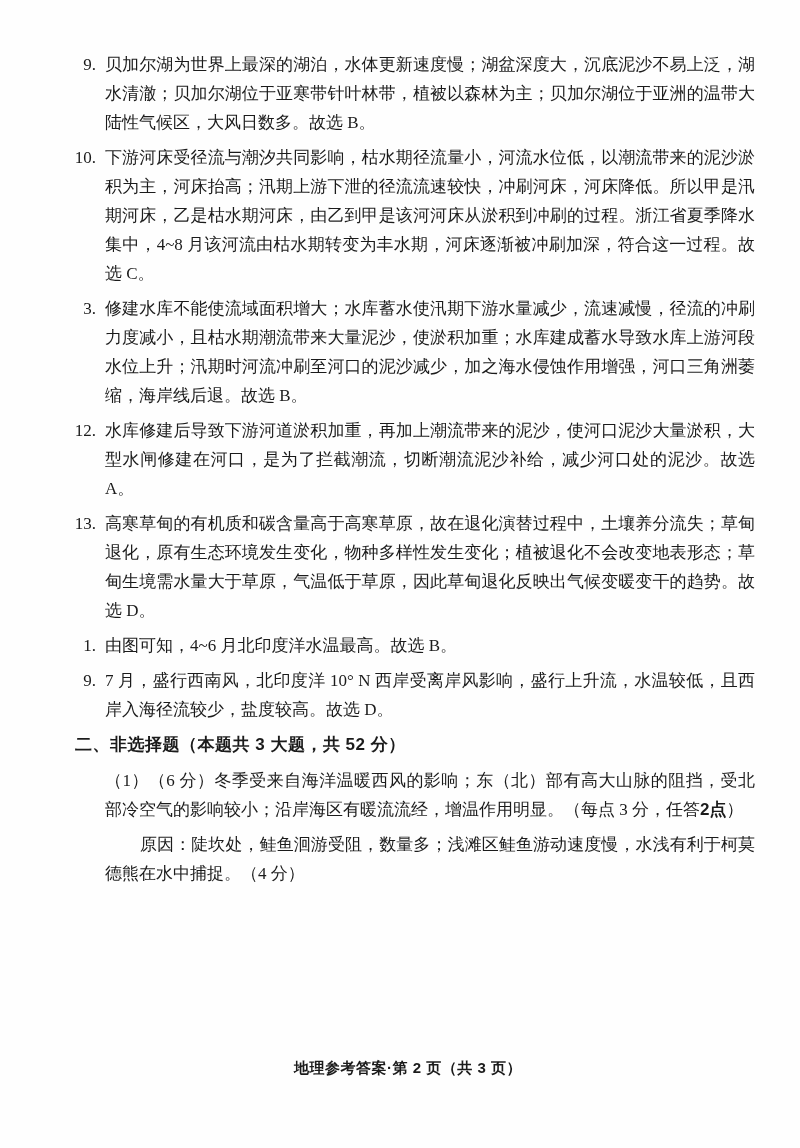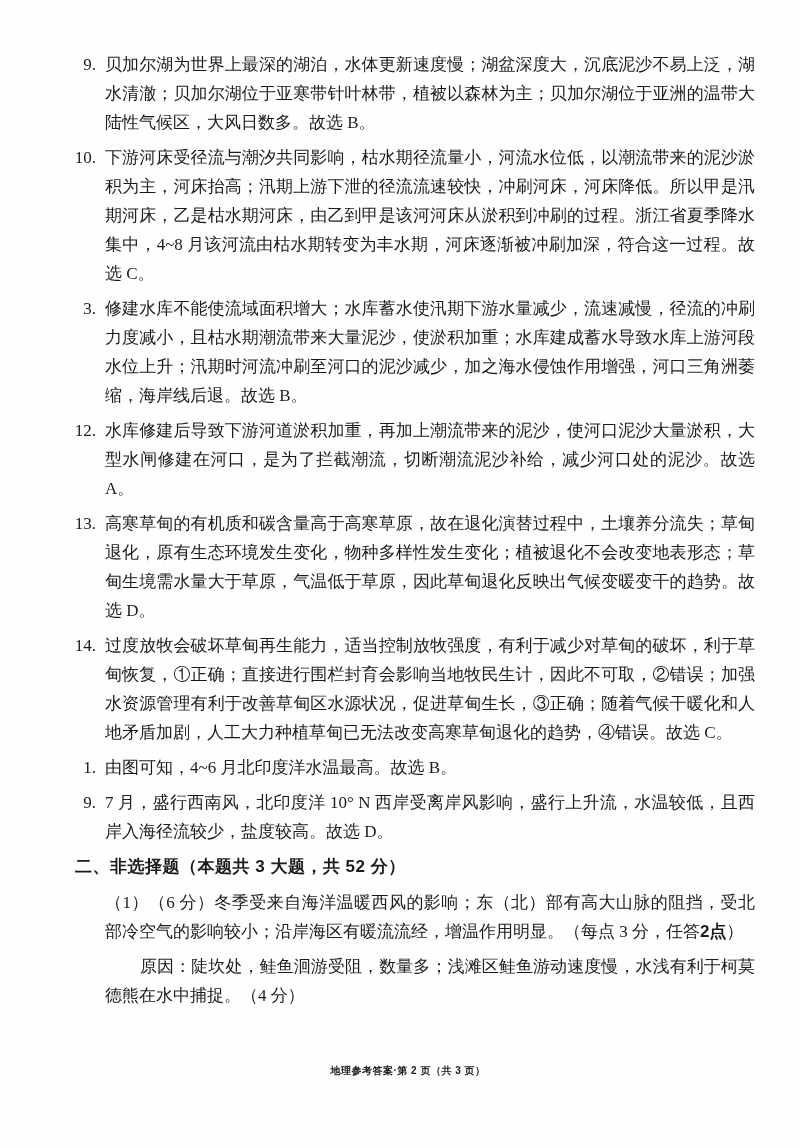--- a/index.html
+++ b/index.html
@@ -61,21 +61,21 @@
     font-weight: bold;
   }
   .page-footer {
     position: absolute;
     left: 16px;
     right: 0;
     bottom: 70px;
     text-align: center;
     font-family: "Liberation Sans", "DejaVu Sans", sans-serif;
     font-weight: bold;
-    font-size: 10px;
+    font-size: 15px;
     color: #1b1b1b;
     letter-spacing: 0.5px;
   }
 </style>
 </head>
 <body>
 
 <div class="page">
   <div class="content">
 
@@ -97,24 +97,20 @@
     <div class="item">
       <span class="num">12.</span>
       <div class="txt">水库修建后导致下游河道淤积加重，再加上潮流带来的泥沙，使河口泥沙大量淤积，大型水闸修建在河口，是为了拦截潮流，切断潮流泥沙补给，减少河口处的泥沙。故选 A。</div>
     </div>
 
     <div class="item">
       <span class="num">13.</span>
       <div class="txt">高寒草甸的有机质和碳含量高于高寒草原，故在退化演替过程中，土壤养分流失；草甸退化，原有生态环境发生变化，物种多样性发生变化；植被退化不会改变地表形态；草甸生境需水量大于草原，气温低于草原，因此草甸退化反映出气候变暖变干的趋势。故选 D。</div>
     </div>
 
-    <div class="item">
-      <span class="num">14.</span>
-      <div class="txt">过度放牧会破坏草甸再生能力，适当控制放牧强度，有利于减少对草甸的破坏，利于草甸恢复，①正确；直接进行围栏封育会影响当地牧民生计，因此不可取，②错误；加强水资源管理有利于改善草甸区水源状况，促进草甸生长，③正确；随着气候干暖化和人地矛盾加剧，人工大力种植草甸已无法改变高寒草甸退化的趋势，④错误。故选 C。</div>
-    </div>
 
     <div class="item">
       <span class="num">1.</span>
       <div class="txt">由图可知，4~6 月北印度洋水温最高。故选 B。</div>
     </div>
 
     <div class="item">
       <span class="num">9.</span>
       <div class="txt">7 月，盛行西南风，北印度洋 10° N 西岸受离岸风影响，盛行上升流，水温较低，且西岸入海径流较少，盐度较高。故选 D。</div>
     </div>

